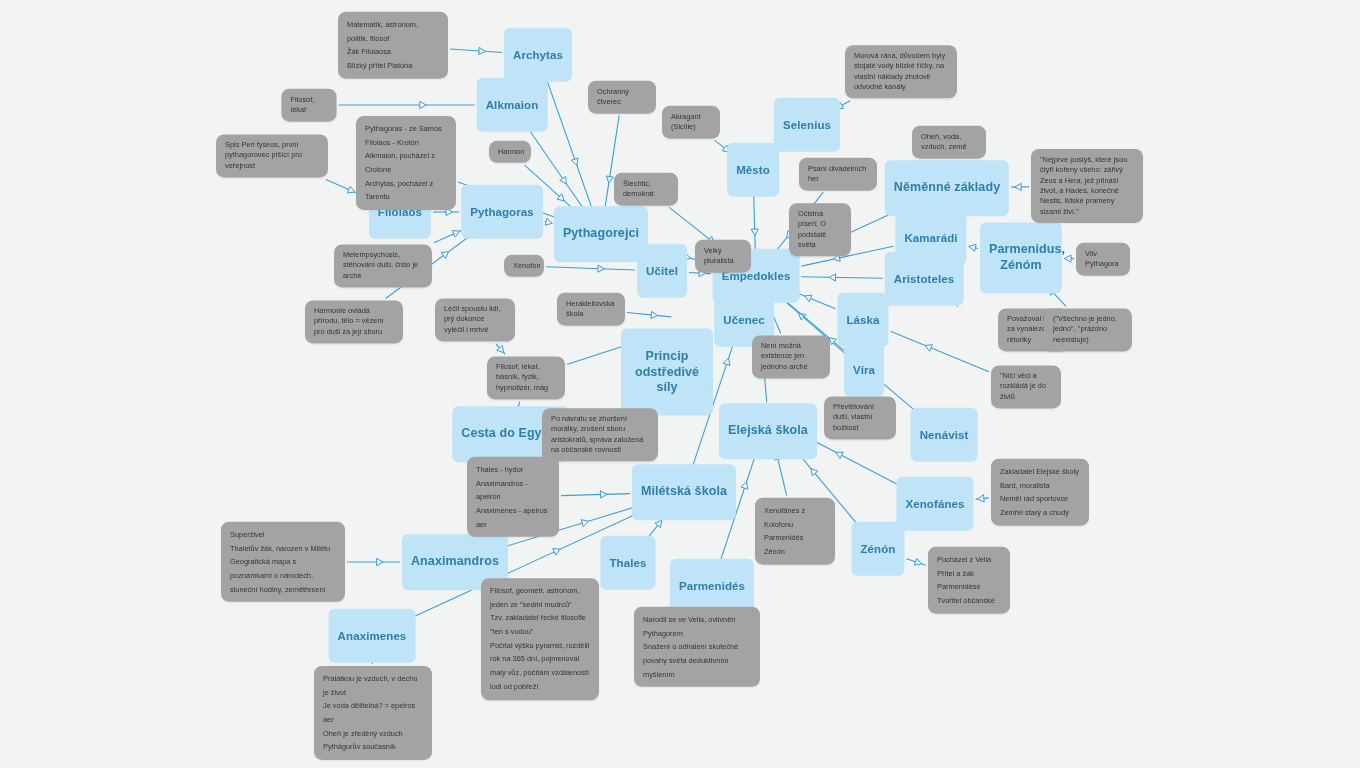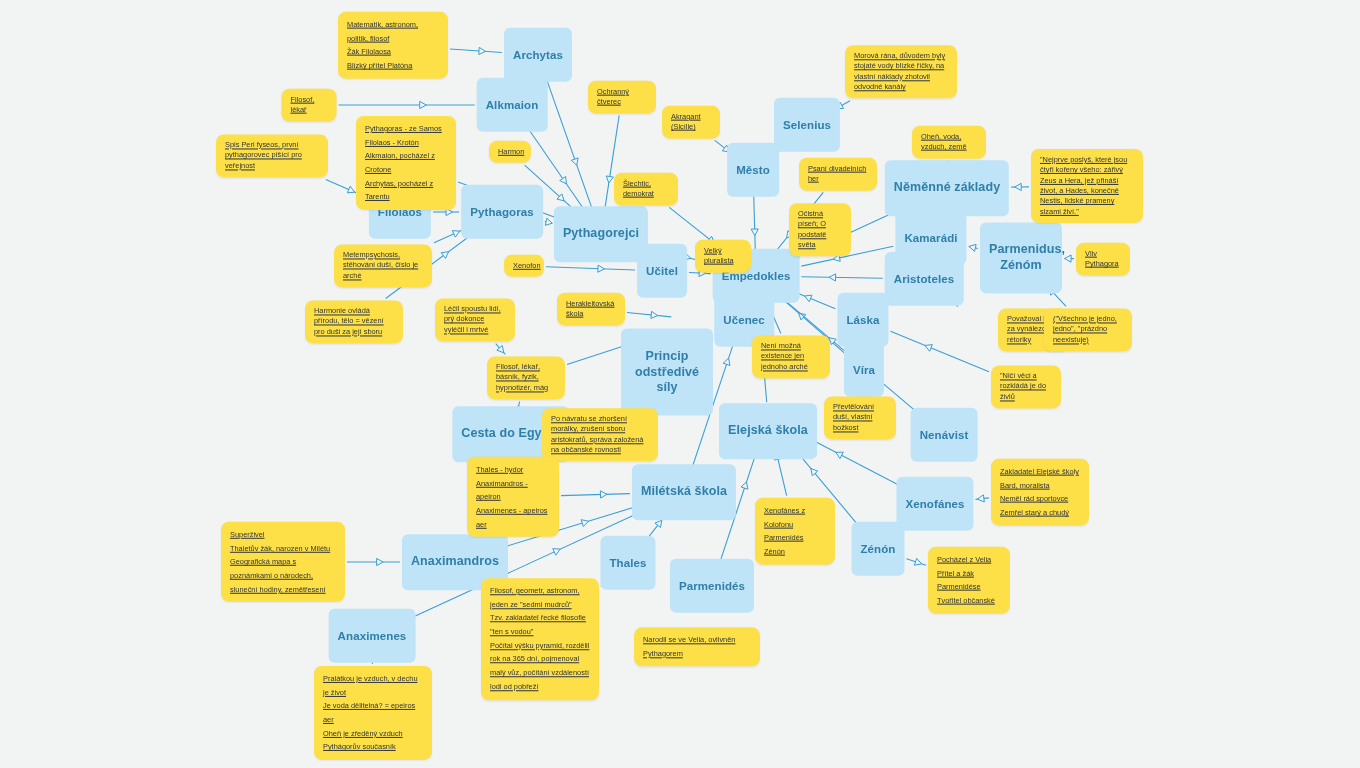--- a/index.html
+++ b/index.html
@@ -29,30 +29,29 @@
     padding:20px 9px;
     font-size:11.5px;
     line-height:1.25;
     letter-spacing:.1px;
   }
   .topic.multiline{white-space:normal;}
   .topic.big{font-size:12.5px;}
 
   
   .note{
-    background:#fde047;
+    background:#a3a3a3;
     color:#31353a;
     border-radius:8px;
     padding:6px 9px;
     font-size:7.4px;
     line-height:1.85;
     text-align:left;
     white-space:normal;
     box-shadow:0 1px 2px rgba(0,0,0,0.06);
-    text-decoration:underline;
   }
   .note div{white-space:normal;}
   .note.one{line-height:1.4;}
 </style>
 </head>
 <body>
 
 <div id="canvas">
   <svg class="edges" id="edge-layer">
       <line x1="450" y1="48.93103448275862" x2="501.984375" y2="52.516163793103445" stroke="#3a9fd4" stroke-width="1.1"></line>
@@ -319,20 +318,21 @@
         <div>Geografická mapa s poznámkami o národech, sluneční hodiny, zemětřesení</div>
       </div>
       <div class="note node" style="left: 540px; top: 639px; width: 118px;">
         <div>Filosof, geometr, astronom, jeden ze "sedmi mudrců"</div>
         <div>Tzv. zakladatel řecké filosofie</div>
         <div>"ten s vodou"</div>
         <div>Počítal výšku pyramid, rozdělil rok na 365 dní, pojmenoval malý vůz, počítání vzdáleností lodi od pobřeží</div>
       </div>
       <div class="note node" style="left: 697px; top: 647px; width: 126px;">
         <div>Narodil se ve Velia, ovlivněn Pythagorem</div>
+        <div>Snažení o odhalení skutečné povahy světa deduktivním myšlením</div>
       </div>
       <div class="note node" style="left: 373px; top: 713px; width: 118px;">
         <div>Pralátkou je vzduch, v dechu je život</div>
         <div>Je voda dělitelná? = epeiros aer</div>
         <div>Oheň je zředěný vzduch</div>
         <div>Pythágorův současník</div>
       </div>
     </div>
 </div>
 

